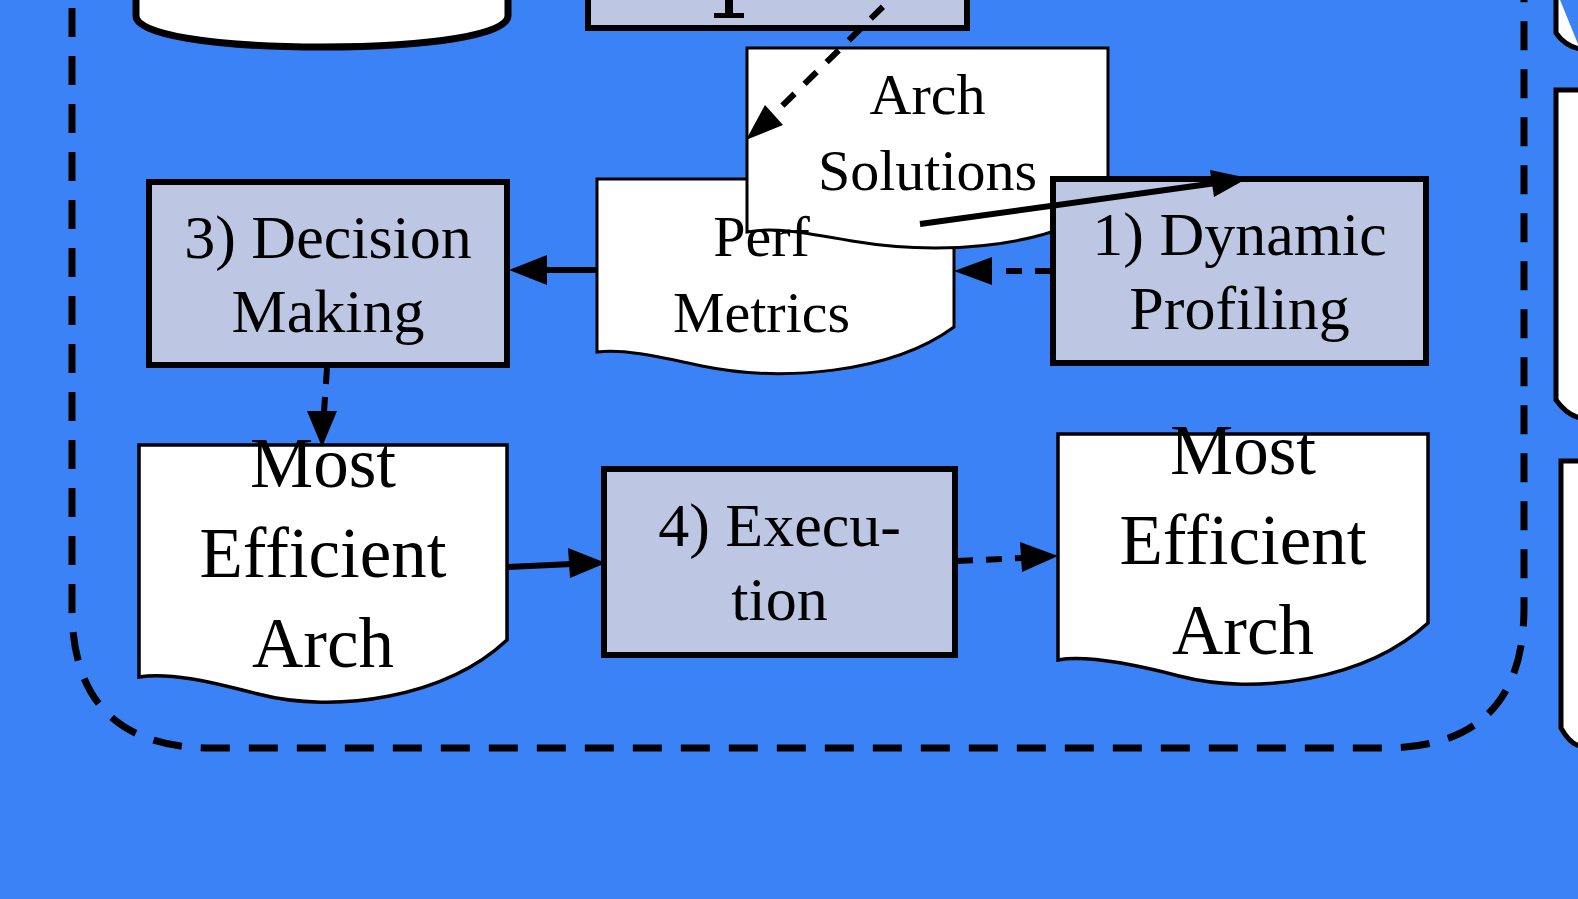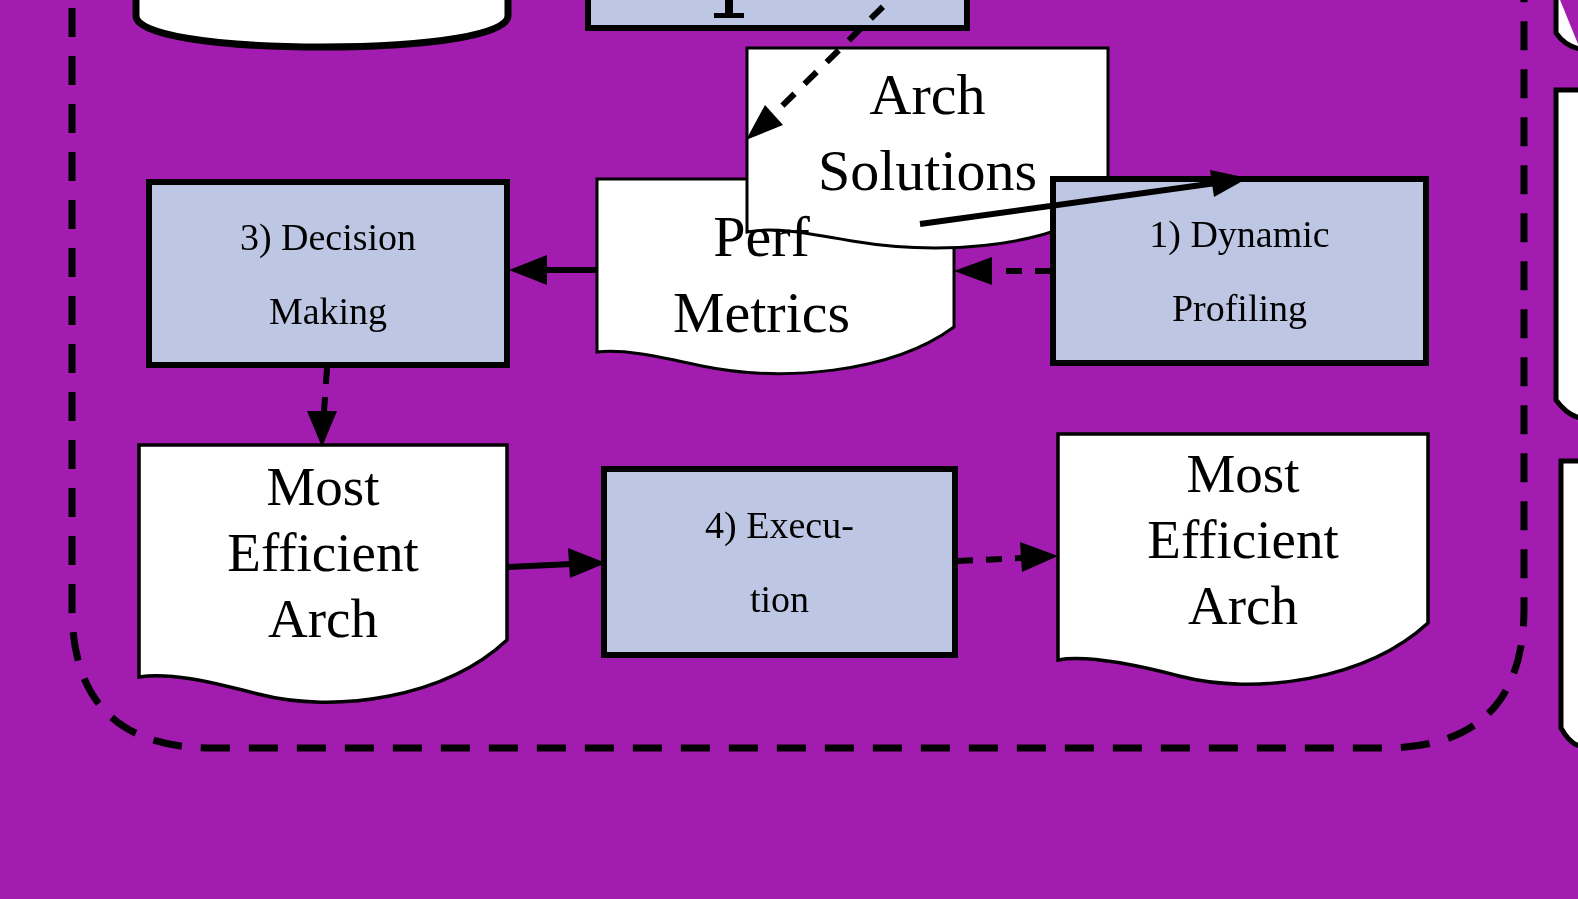--- a/index.html
+++ b/index.html
@@ -1,38 +1,38 @@
 <!DOCTYPE html>
 <html><head>
 <meta charset="utf-8">
 <style>
   html, body { margin: 0; padding: 0; background: #ffffff; }
   .stage {
     position: relative;
     width: 1578px;
     height: 899px;
     overflow: hidden;
-    background: #a21caf;
+    background: #3b82f6;
     font-family: "Liberation Serif", serif;
   }
   .stage svg { position: absolute; left: 0; top: 0; }
   .label {
     position: absolute;
     display: flex;
     align-items: center;
     justify-content: center;
     text-align: center;
     white-space: pre-line;
     color: #000000;
     font-family: "Liberation Serif", serif;
     pointer-events: none;
   }
-  .lbl-box  { font-size: 38px; line-height: 74px; }
+  .lbl-box  { font-size: 62px; line-height: 74px; }
   .lbl-doc2 { font-size: 58px; line-height: 76px; }
-  .lbl-doc3 { font-size: 55px; line-height: 66px; }
+  .lbl-doc3 { font-size: 71px; line-height: 90px; }
 </style>
 </head>
 <body>
 
 <div class="stage">
 
   <svg width="1578" height="899" viewBox="0 0 1578 899">
 
     <path d="M72,-40 L72,608 Q72,748 212,748 L1384,748 Q1524,748 1524,608 L1524,-40" fill="none" stroke="#000" stroke-width="7" stroke-dasharray="29 19"></path>
 

